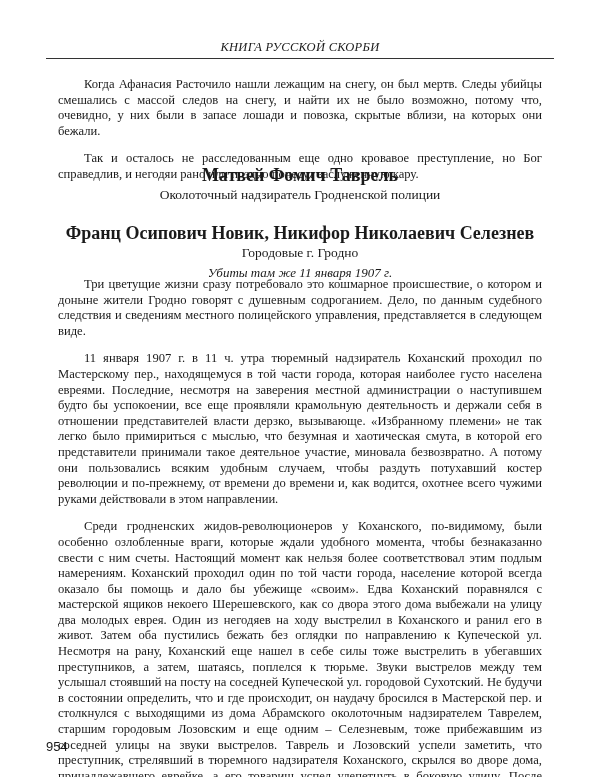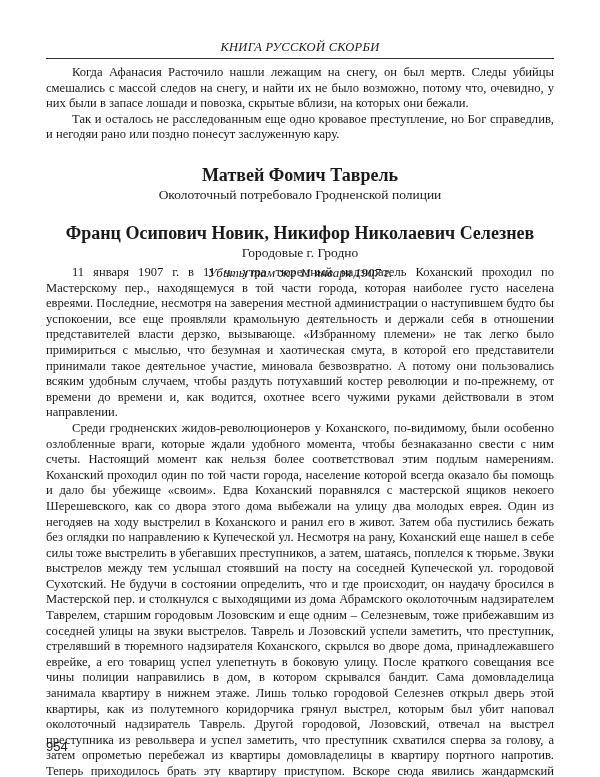--- a/index.html
+++ b/index.html
@@ -3,45 +3,46 @@
 <meta charset="utf-8">
 <style>
   html, body { margin:0; padding:0; background:#fff; }
   body { width:600px; height:777px; position:relative; overflow:hidden;
          font-family:"Liberation Serif","DejaVu Serif",serif; color:#1a1a1a; }
   .header { position:absolute; left:46px; width:508px; top:40px; text-align:center;
             font-style:italic; font-size:12.5px; letter-spacing:0.3px; }
   .rule { position:absolute; left:46px; width:508px; top:58px; height:0; border-top:1.2px solid #333; }
   .block { position:absolute; left:46px; width:508px; font-size:12.6px; line-height:15.6px;
            text-align:justify; }
-  .block p { margin:0; text-indent:26px;font-family:Liberation Serif, serif; }
+  .block p { margin:12px; text-indent:26px;font-family:Liberation Serif, serif; }
   .titles { position:absolute; left:46px; width:508px; top:165px; text-align:center; }
   .name { font-weight:bold; font-size:18px; line-height:20px; }
   .role { font-size:13.5px; line-height:20px; }
   .date { font-style:italic; font-size:13px; line-height:20px; }
   .pagenum { position:absolute; left:46px; top:739px; font-family:"Liberation Sans","DejaVu Sans",sans-serif;
              font-size:13px; }
 </style>
 </head>
 <body>
 
 <div class="header">КНИГА РУССКОЙ СКОРБИ</div>
 <div class="rule"></div>
 
 <div class="block" style="top:65px;">
   <p>Когда Афанасия Расточило нашли лежащим на снегу, он был мертв. Следы убийцы смешались с массой следов на снегу, и найти их не было возможно, потому что, очевидно, у них были в запасе лошади и повозка, скрытые вблизи, на которых они бежали.</p>
   <p>Так и осталось не расследованным еще одно кровавое преступление, но Бог справедлив, и негодяи рано или поздно понесут заслуженную кару.</p>
 </div>
 
 <div class="titles">
   <div class="name">Матвей Фомич Таврель</div>
-  <div class="role">Околоточный потребовало Гродненской полиции</div>
+  <div class="role">Околоточный надзиратель Гродненской полиции</div>
   <div class="name" style="margin-top:18px;">Франц Осипович Новик, Никифор Николаевич Селезнев</div>
   <div class="role">Городовые г. Гродно</div>
   <div class="date">Убиты там же 11 января 1907 г.</div>
 </div>
 
 <div class="block" style="top:265px;">
+  <p>Три цветущие жизни сразу потребовало это кошмарное происшествие, о котором и доныне жители Гродно говорят с душевным содроганием. Дело, по данным судебного следствия и сведениям местного полицейского управления, представляется в следующем виде.</p>
   <p>11 января 1907 г. в 11 ч. утра тюремный надзиратель Коханский проходил по Мастерскому пер., находящемуся в той части города, которая наиболее густо населена евреями. Последние, несмотря на заверения местной администрации о наступившем будто бы успокоении, все еще проявляли крамольную деятельность и держали себя в отношении представителей власти дерзко, вызывающе. «Избранному племени» не так легко было примириться с мыслью, что безумная и хаотическая смута, в которой его представители принимали такое деятельное участие, миновала безвозвратно. А потому они пользовались всяким удобным случаем, чтобы раздуть потухавший костер революции и по-прежнему, от времени до времени и, как водится, охотнее всего чужими руками действовали в этом направлении.</p>
   <p>Среди гродненских жидов-революционеров у Коханского, по-видимому, были особенно озлобленные враги, которые ждали удобного момента, чтобы безнаказанно свести с ним счеты. Настоящий момент как нельзя более соответствовал этим подлым намерениям. Коханский проходил один по той части города, население которой всегда оказало бы помощь и дало бы убежище «своим». Едва Коханский поравнялся с мастерской ящиков некоего Шерешевского, как со двора этого дома выбежали на улицу два молодых еврея. Один из негодяев на ходу выстрелил в Коханского и ранил его в живот. Затем оба пустились бежать без оглядки по направлению к Купеческой ул. Несмотря на рану, Коханский еще нашел в себе силы тоже выстрелить в убегавших преступников, а затем, шатаясь, поплелся к тюрьме. Звуки выстрелов между тем услышал стоявший на посту на соседней Купеческой ул. городовой Сухотский. Не будучи в состоянии определить, что и где происходит, он наудачу бросился в Мастерской пер. и столкнулся с выходящими из дома Абрамского околоточным надзирателем Таврелем, старшим городовым Лозовским и еще одним – Селезневым, тоже прибежавшим из соседней улицы на звуки выстрелов. Таврель и Лозовский успели заметить, что преступник, стрелявший в тюремного надзирателя Коханского, скрылся во дворе дома, принадлежавшего еврейке, а его товарищ успел улепетнуть в боковую улицу. После краткого совещания все чины полиции направились в дом, в котором скрывался бандит. Сама домовладелица занимала квартиру в нижнем этаже. Лишь только городовой Селезнев открыл дверь этой квартиры, как из полутемного коридорчика грянул выстрел, которым был убит наповал околоточный надзиратель Таврель. Другой городовой, Лозовский, отвечал на выстрел преступника из револьвера и успел заметить, что преступник схватился сперва за голову, а затем опрометью перебежал из квартиры домовладелицы в квартиру портного напротив. Теперь приходилось брать эту квартиру приступом. Вскоре сюда явились жандармский ротмистр Науменко, помощник пристава Воропаев, жандармский вахмистр и еще один городовой. Все направились в квартиру портного. Одни из них остановились в передней, чтобы сторожить выход, другие</p>
 </div>
 
 <div class="pagenum">954</div>
 
 </body></html>

